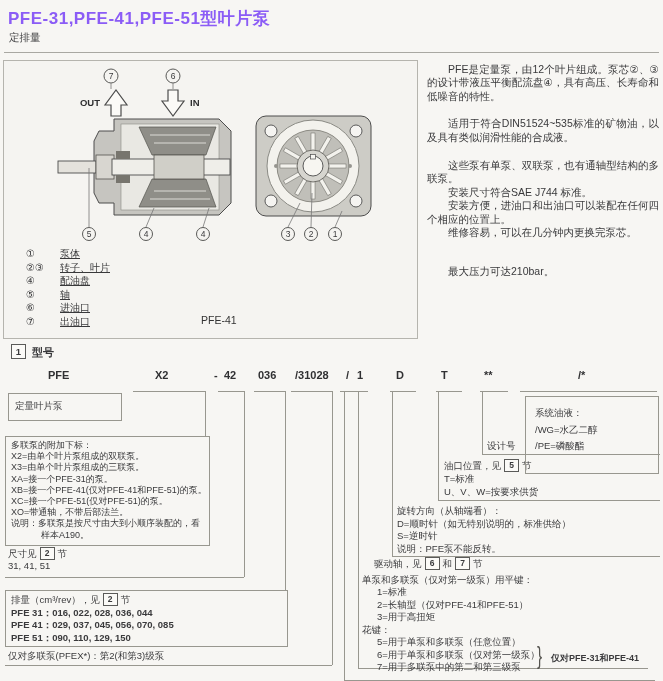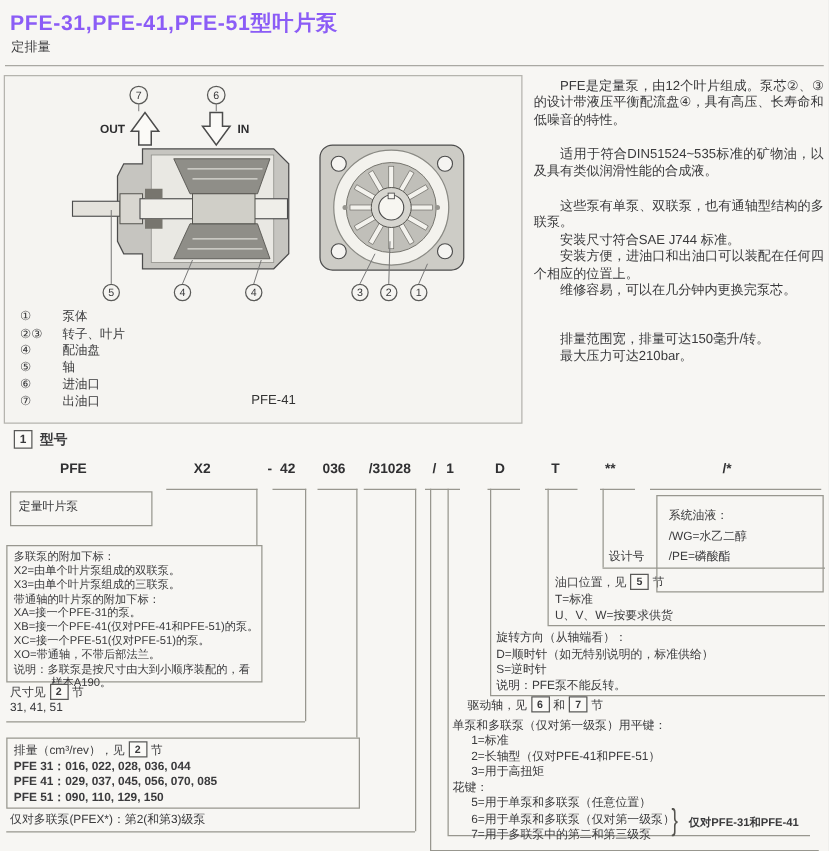--- a/index.html
+++ b/index.html
@@ -133,39 +133,38 @@
       <circle cx="284" cy="171" r="6.5" fill="#f5f4f1" stroke="#5a5a58"></circle>
       <text x="284" y="174" font-size="8.5" text-anchor="middle" fill="#39393b">3</text>
       <line x1="307" y1="164" x2="308" y2="130" stroke="#777" stroke-width=".8"></line>
       <circle cx="307" cy="171" r="6.5" fill="#f5f4f1" stroke="#5a5a58"></circle>
       <text x="307" y="174" font-size="8.5" text-anchor="middle" fill="#39393b">2</text>
       <line x1="331" y1="164" x2="338" y2="148" stroke="#777" stroke-width=".8"></line>
       <circle cx="331" cy="171" r="6.5" fill="#f5f4f1" stroke="#5a5a58"></circle>
       <text x="331" y="174" font-size="8.5" text-anchor="middle" fill="#39393b">1</text>
     </svg>
 
-    <div class="abs" style="left:12px;top:186px;">
+    <div class="abs" style="left:22px;top:186px;text-decoration:underline;">
       <div class="legend-row"><span class="legend-num">①</span><span>泵体</span></div>
       <div class="legend-row"><span class="legend-num">②③</span><span>转子、叶片</span></div>
       <div class="legend-row"><span class="legend-num">④</span><span>配油盘</span></div>
       <div class="legend-row"><span class="legend-num">⑤</span><span>轴</span></div>
       <div class="legend-row"><span class="legend-num">⑥</span><span>进油口</span></div>
       <div class="legend-row"><span class="legend-num">⑦</span><span>出油口</span></div>
     </div>
     <div class="abs caption" style="left:197px;top:253px;">PFE-41</div>
   </div>
 
   <div class="introcol">
     <p class="para" style="margin-bottom:14px;">PFE是定量泵，由12个叶片组成。泵芯②、③的设计带液压平衡配流盘④，具有高压、长寿命和低噪音的特性。</p>
     <p class="para" style="margin-bottom:15px;">适用于符合DIN51524~535标准的矿物油，以及具有类似润滑性能的合成液。</p>
     <p class="para">这些泵有单泵、双联泵，也有通轴型结构的多联泵。</p>
     <p class="para">安装尺寸符合SAE J744 标准。</p>
     <p class="para">安装方便，进油口和出油口可以装配在任何四个相应的位置上。</p>
     <p class="para" style="margin-bottom:26px;">维修容易，可以在几分钟内更换完泵芯。</p>
-    <p class="para">排量范围宽，排量可达150毫升/转。</p>
     <p class="para">最大压力可达210bar。</p>
   </div>
 
   <div class="abs" style="left:8px;top:344px;font-size:11px;font-weight:700;">
     <span class="nbox" style="font-size:9.5px;height:13px;line-height:13px;">1</span>
     <span>型号</span>
   </div>
 
   <div class="codeitem" style="left:48px;">PFE</div>
   <div class="codeitem" style="left:155px;">X2</div>
@@ -210,21 +209,20 @@
 
   <div class="blockbox" style="left:8px;top:393px;width:112px;height:26px;">
     <div class="dtext" style="padding:6px 0 0 6px;">定量叶片泵</div>
   </div>
 
   <div class="blockbox" style="left:5px;top:436px;width:203px;height:108px;">
     <div class="dtext" style="padding:3px 0 0 5px;font-size:9px;line-height:11.2px;">
       <div>多联泵的附加下标：</div>
       <div>X2=由单个叶片泵组成的双联泵。</div>
       <div>X3=由单个叶片泵组成的三联泵。</div>
-      <div>带通轴的叶片泵的附加下标：</div>
       <div>XA=接一个PFE-31的泵。</div>
       <div>XB=接一个PFE-41(仅对PFE-41和PFE-51)的泵。</div>
       <div>XC=接一个PFE-51(仅对PFE-51)的泵。</div>
       <div>XO=带通轴，不带后部法兰。</div>
       <div>说明：多联泵是按尺寸由大到小顺序装配的，看</div>
       <div class="ind2">样本A190。</div>
     </div>
   </div>
 
   <div class="abs dtext" style="left:8px;top:547px;">

